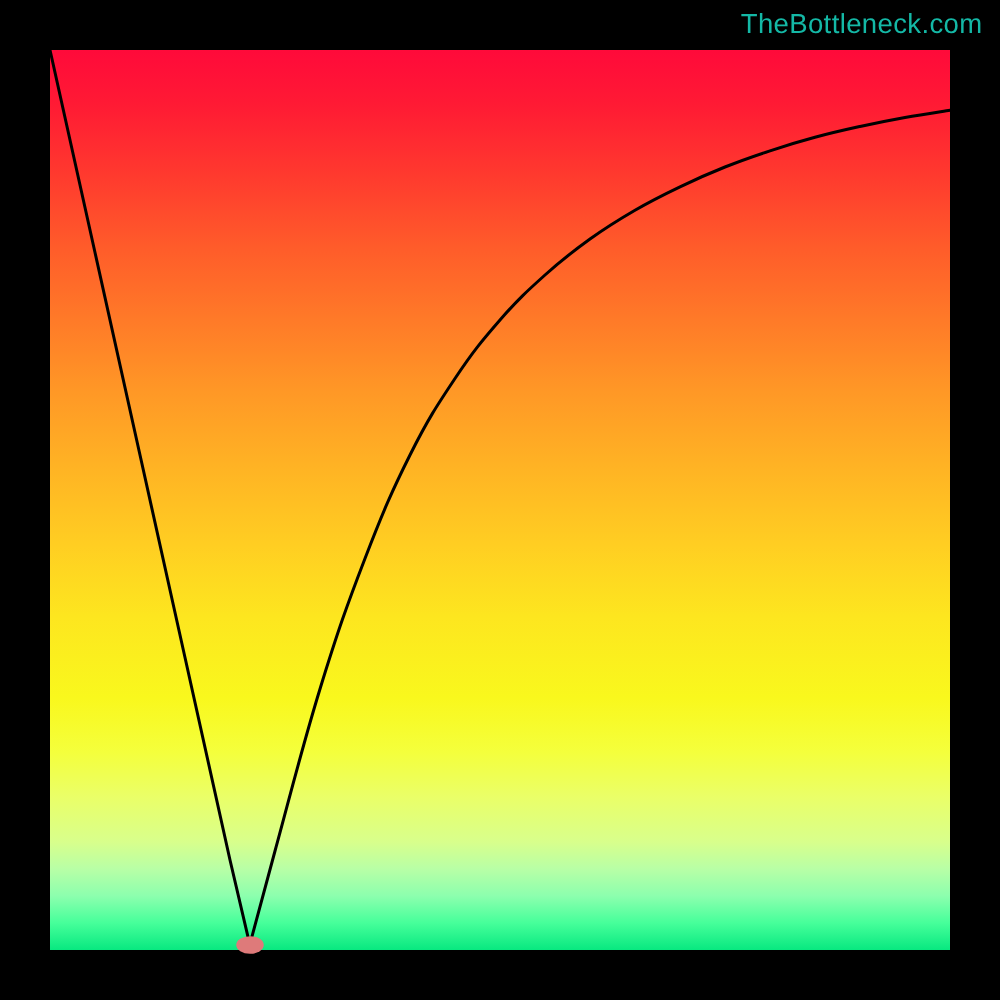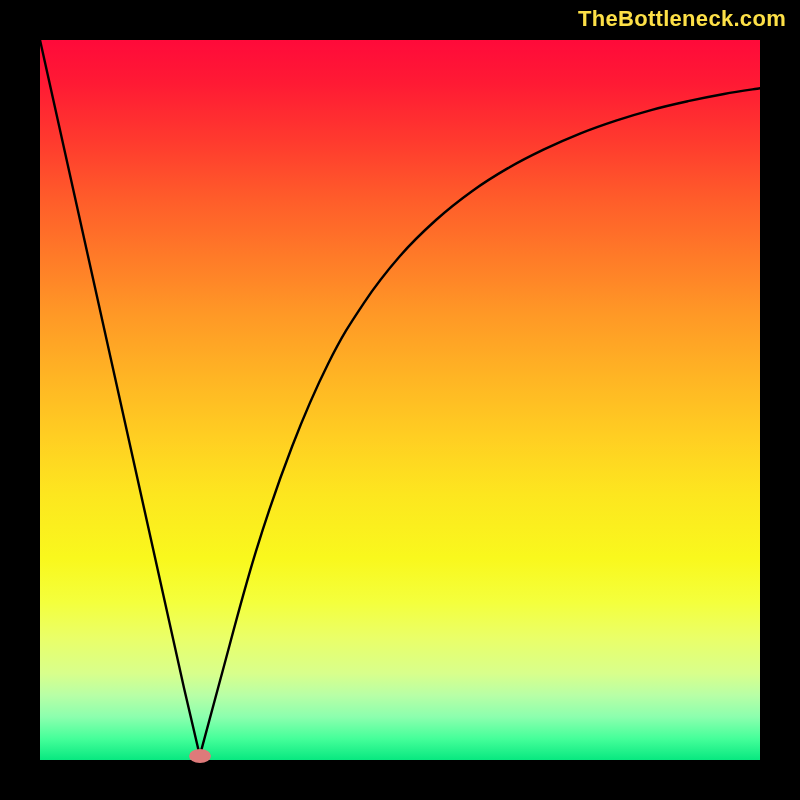--- a/index.html
+++ b/index.html
@@ -58,23 +58,23 @@
     width: 22px;
     height: 14px;
     border-radius: 50%;
     background: #de7a7a;
     transform: translate(-50%, -50%);
   }
   .watermark {
     position: absolute;
     top: 6px;
     right: 14px;
-    color: #fde047;
+    color: #14b8a6;
     font-size: 22px;
-    font-weight: 700;
+    font-weight: 400;
     letter-spacing: 0.3px;
     user-select: none;
   }
 </style>
 </head>
 <body>
 
 <div class="frame">
   <div class="watermark">TheBottleneck.com</div>
 

